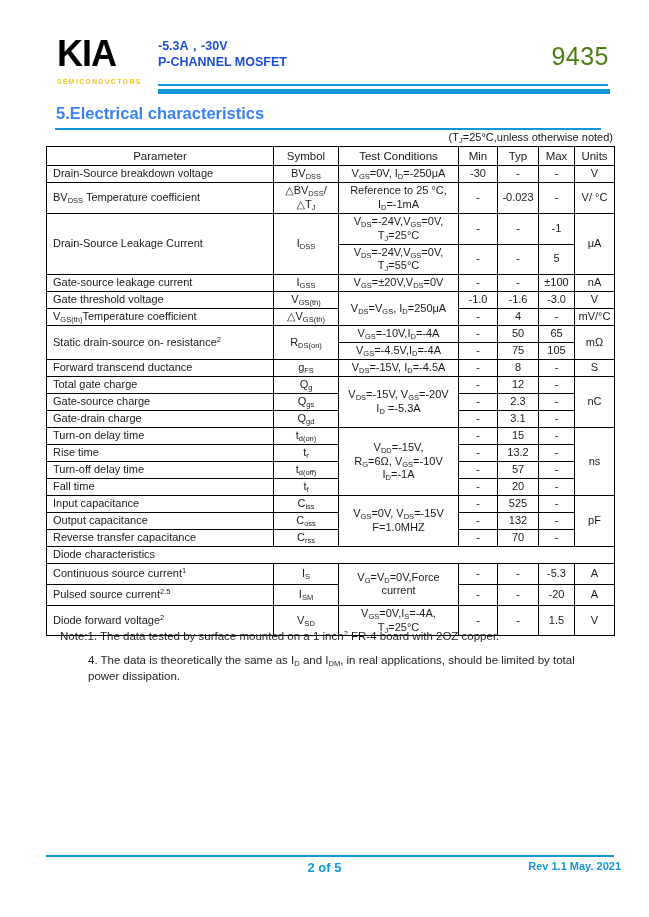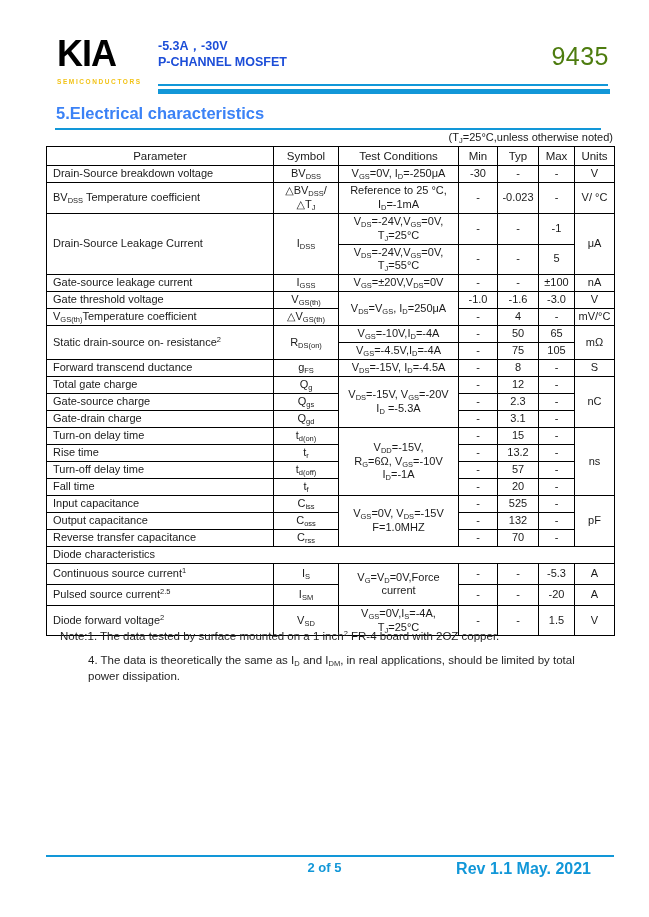--- a/index.html
+++ b/index.html
@@ -31,21 +31,21 @@
   col.c-min { width:39px; } col.c-typ { width:41px; } col.c-max { width:36px; } col.c-units { width:40px; }
   sub { font-size:7.5px; vertical-align:-2px; line-height:0; }
   sup { font-size:7.5px; vertical-align:4px; line-height:0; }
   
   .notes { position:absolute; left:60px; top:628px; width:545px; font-size:11.5px; color:#1f1f1f; }
   .note-line { line-height:1.45; margin-bottom:7px; }
   .note-line.indent { padding-left:28px; }
   
   .footer-rule { position:absolute; left:46px; top:855px; width:568px; height:2px; background:#1297d8; }
   .footer-page { position:absolute; left:0; top:860px; width:649px; text-align:center; color:#1297d8; font-size:13px; font-weight:bold; }
-  .footer-rev { position:absolute; right:58px; top:860px; color:#1297d8; font-size:16px; font-weight:bold; }
+  .footer-rev { position:absolute; right:28px; top:860px; color:#1297d8; font-size:11px; font-weight:bold; }
 </style>
 </head>
 <body>
 
 <div class="page">
 
   <div class="logo-block">
     <div class="logo-text">KIA</div>
     <div class="logo-sub">SEMICONDUCTORS</div>
   </div>

